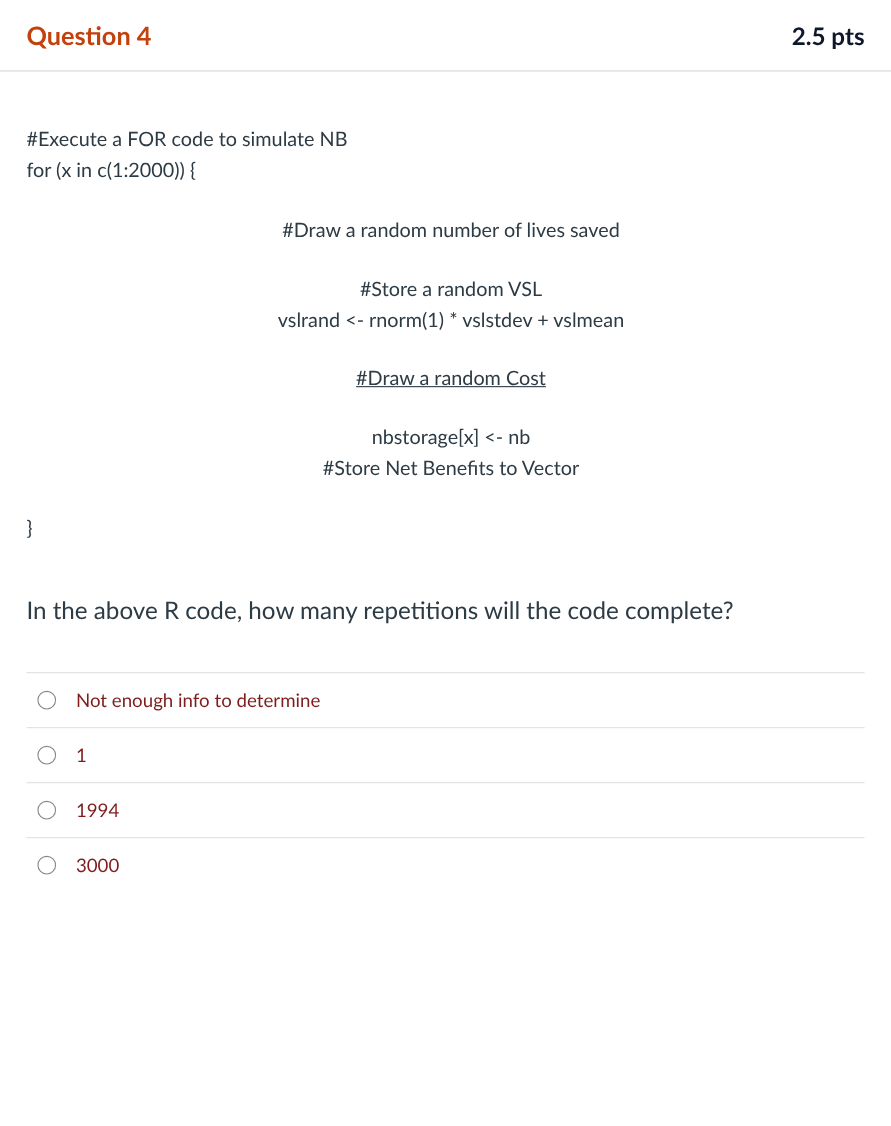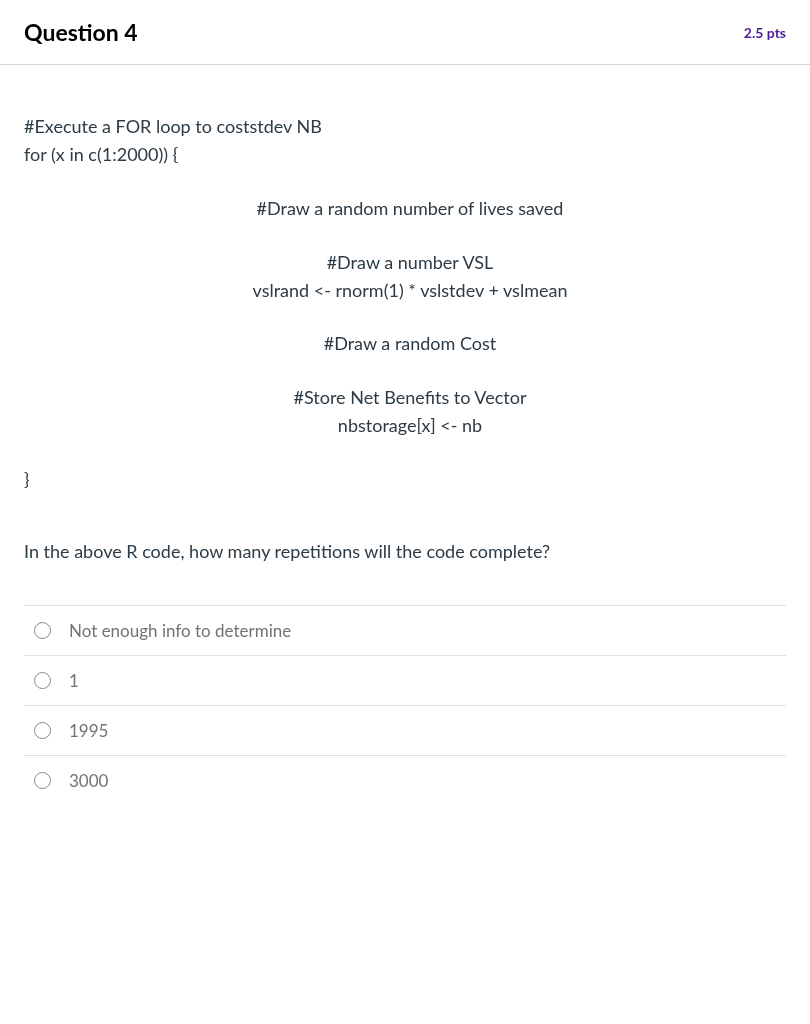--- a/index.html
+++ b/index.html
@@ -19,26 +19,26 @@
     .question-header {
       display: flex;
       justify-content: space-between;
       align-items: center;
       padding: 18px 24px;
       border-bottom: 1px solid #d6d6d6;
     }
     .question-title {
       font-size: 23px;
       font-weight: 700;
-      color: #000000;
+      color: #c2410c;
     }
     .question-points {
-      font-size: 14px;
+      font-size: 22px;
       font-weight: 700;
-      color: #4c1d95;
+      color: #0f172a;
     }
     .question-body {
       padding: 48px 24px 10px 24px;
     }
     .code-block {
       margin-bottom: 10px;
     }
     .code-line {
       font-size: 18px;
       line-height: 1.55;
@@ -46,21 +46,21 @@
       font-weight: 400;
     }
     .code-section {
       margin-bottom: 26px;
     }
     .indent {
       padding-left: 10px;
       text-align: center;
     }
     .question-prompt {
-      font-size: 18px;
+      font-size: 22px;
       color: #2d3b45;
       margin-top: 44px;
       margin-bottom: 40px;
       line-height: 1.5;
     }
     .options {
       margin-top: 10px;
     }
     .option-row {
       display: flex;
@@ -79,80 +79,80 @@
       background: #fff;
       cursor: pointer;
       flex-shrink: 0;
     }
     .option-row input[type="radio"]:checked {
       border-color: #008ee2;
       box-shadow: inset 0 0 0 4px #008ee2;
     }
     .option-label {
       font-size: 17px;
-      color: #737373;
+      color: #7f1d1d;
     }
   </style>
 </head>
 <body>
 
 <div class="question-container">
   <div class="question-header">
     <div class="question-title">Question 4</div>
     <div class="question-points">2.5 pts</div>
   </div>
 
   <div class="question-body">
 
     <div class="code-block">
       <div class="code-section">
-        <div class="code-line">#Execute a FOR loop to coststdev NB</div>
+        <div class="code-line">#Execute a FOR code to simulate NB</div>
         <div class="code-line">for (x in c(1:2000)) {</div>
       </div>
 
       <div class="code-section indent">
         <div class="code-line">#Draw a random number of lives saved</div>
       </div>
 
       <div class="code-section indent">
-        <div class="code-line">#Draw a number VSL</div>
+        <div class="code-line">#Store a random VSL</div>
         <div class="code-line">vslrand &lt;- rnorm(1) * vslstdev + vslmean</div>
       </div>
 
-      <div class="code-section indent" style="margin-top:20px;">
+      <div class="code-section indent" style="margin-top:20px;text-decoration:underline;">
         <div class="code-line">#Draw a random Cost</div>
       </div>
 
       <div class="code-section indent">
       </div>
 
       <div class="code-section indent">
+        <div class="code-line">nbstorage[x] &lt;- nb</div>
         <div class="code-line">#Store Net Benefits to Vector</div>
-        <div class="code-line">nbstorage[x] &lt;- nb</div>
       </div>
 
       <div class="code-section">
         <div class="code-line">}</div>
       </div>
     </div>
 
     <div class="question-prompt">In the above R code, how many repetitions will the code complete?</div>
 
     <div class="options">
       <label class="option-row">
         <input type="radio" name="q4" style="">
         <span class="option-label">Not enough info to determine</span>
       </label>
       <label class="option-row">
         <input type="radio" name="q4" style="">
         <span class="option-label">1</span>
       </label>
       <label class="option-row">
         <input type="radio" name="q4" style="">
-        <span class="option-label">1995</span>
+        <span class="option-label">1994</span>
       </label>
       <label class="option-row">
         <input type="radio" name="q4" style="">
         <span class="option-label">3000</span>
       </label>
     </div>
 
   </div>
 </div>
 

